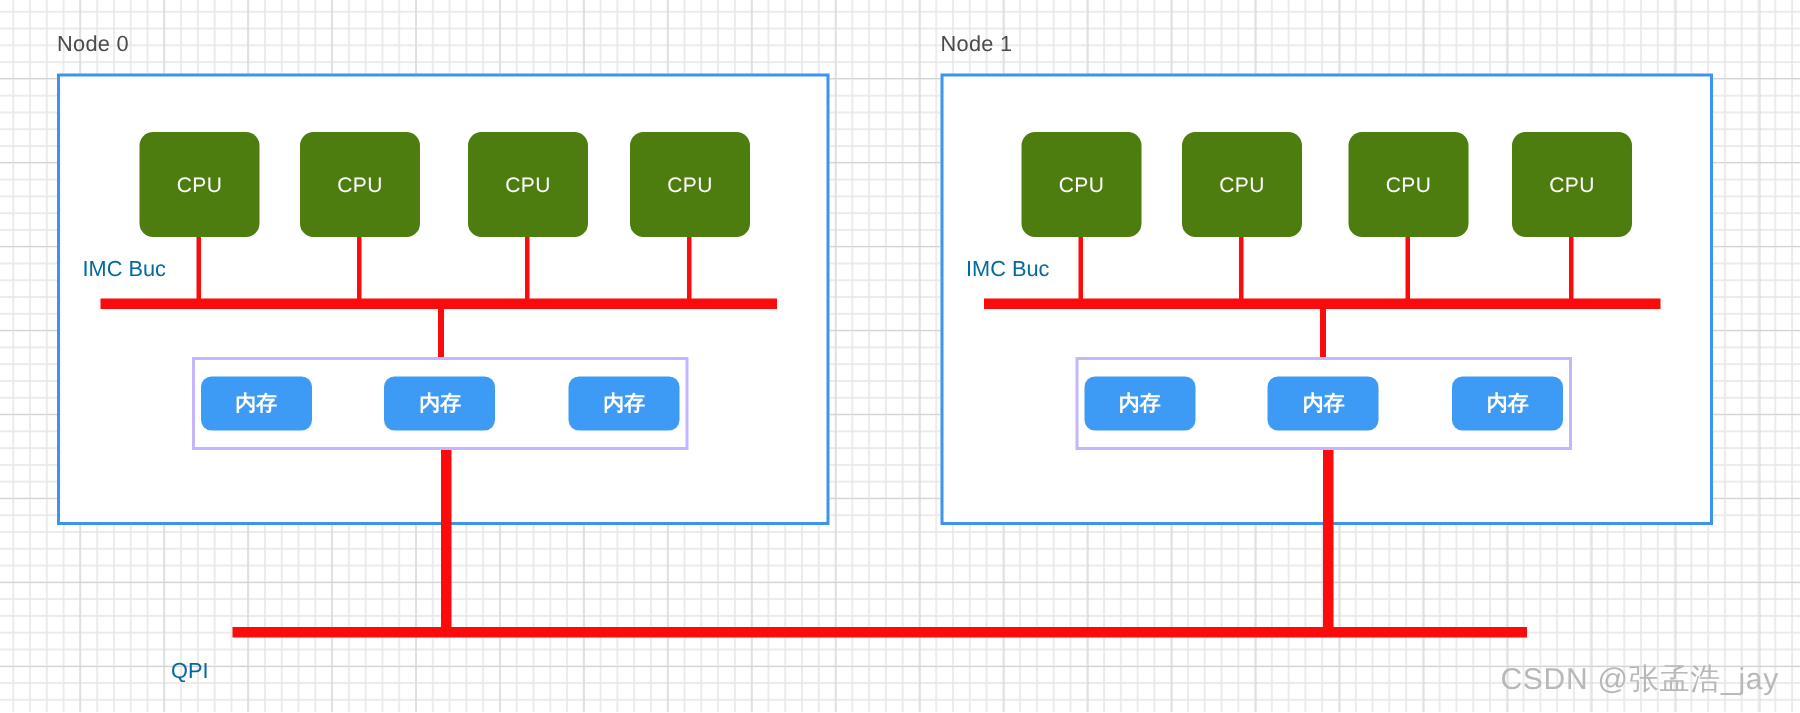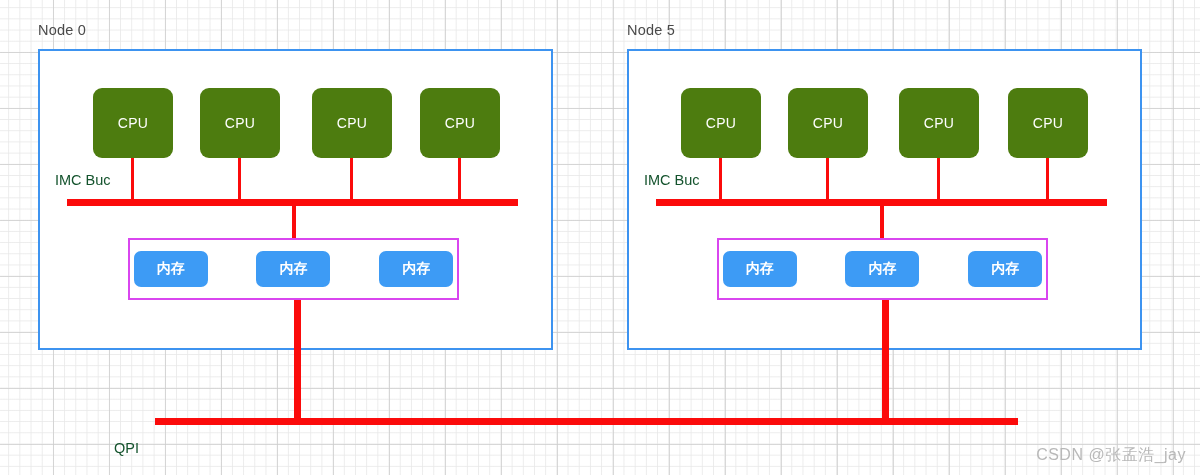--- a/index.html
+++ b/index.html
@@ -87,29 +87,29 @@
   }
   .stub-v {
     position: absolute;
     background: #fb0b0b;
     width: 4px;
   }
 
   .bus-label {
     position: absolute;
     font-size: 14.5px;
-    color: #14532d;
+    color: #0369a1;
     white-space: nowrap;
   }
 
   
   .mem-group {
     position: absolute;
     box-sizing: border-box;
-    border: 2px solid #d946ef;
+    border: 2px solid #c4b5fd;
     background: #ffffff;
     display: flex;
     align-items: center;
     justify-content: space-around;
     gap: 41px;
   }
   .mem-box {
     width: 74px;
     height: 36px;
     background: #3d9bf5;
@@ -120,21 +120,21 @@
     align-items: center;
     justify-content: center;
     font-weight: bold;
   }
 
   
   #watermark {
     position: absolute;
     right: 14px;
     bottom: 9px;
-    font-size: 16px;
+    font-size: 20px;
     color: #b8b8b8;
     white-space: nowrap;
     letter-spacing: 0.5px;
   }
 </style>
 </head>
 <body>
 
 <div id="canvas">
 
@@ -159,21 +159,21 @@
 
   <div class="stub-v" style="left:292px; top:202px; height:38px;"></div>
   <div class="trunk-v" style="left:294px; top:297px; height:127px;"></div>
 
   <div class="mem-group" style="left:128px; top:238px; width:331px; height:62px;">
     <div class="mem-box">内存</div>
     <div class="mem-box">内存</div>
     <div class="mem-box">内存</div>
   </div>
 
-  <div class="node-label" style="left:627px; top:22px;">Node 5</div>
+  <div class="node-label" style="left:627px; top:22px;">Node 1</div>
 
   <div class="node-box" style="left:627px; top:49px; width:515px; height:301px;"></div>
 
   <div class="cpu-box" style="left:681px; top:88px; width:80px; height:70px;">CPU</div>
   <div class="cpu-box" style="left:788px; top:88px; width:80px; height:70px;">CPU</div>
   <div class="cpu-box" style="left:899px; top:88px; width:80px; height:70px;">CPU</div>
   <div class="cpu-box" style="left:1008px; top:88px; width:80px; height:70px;">CPU</div>
 
   <div class="wire-v" style="left:719px; top:158px; height:44px;"></div>
   <div class="wire-v" style="left:826px; top:158px; height:44px;"></div>

